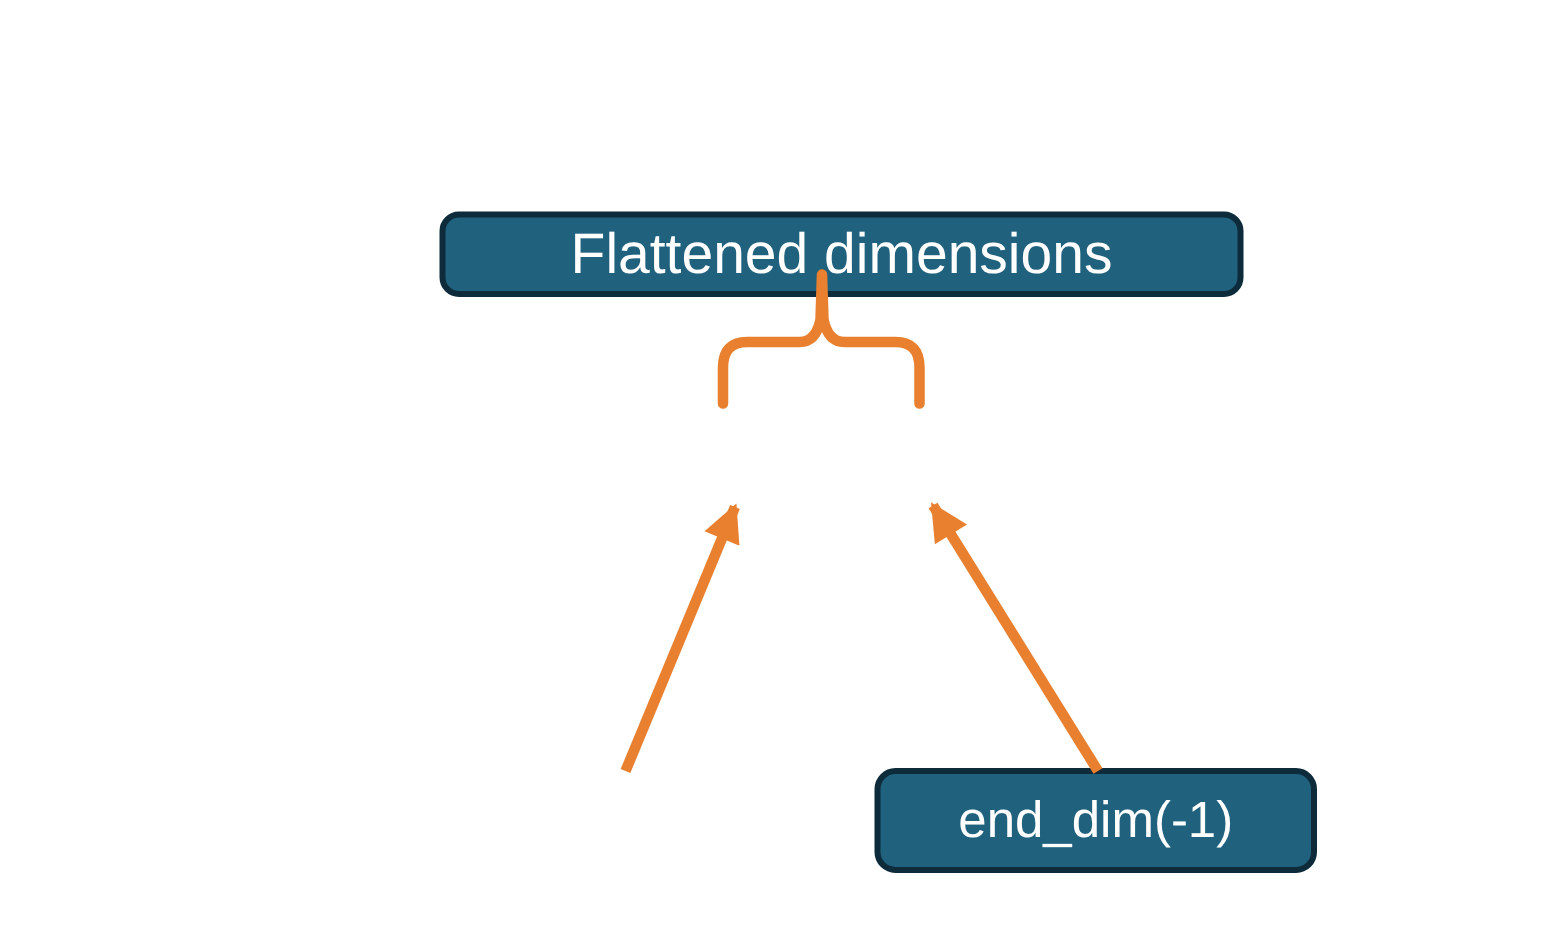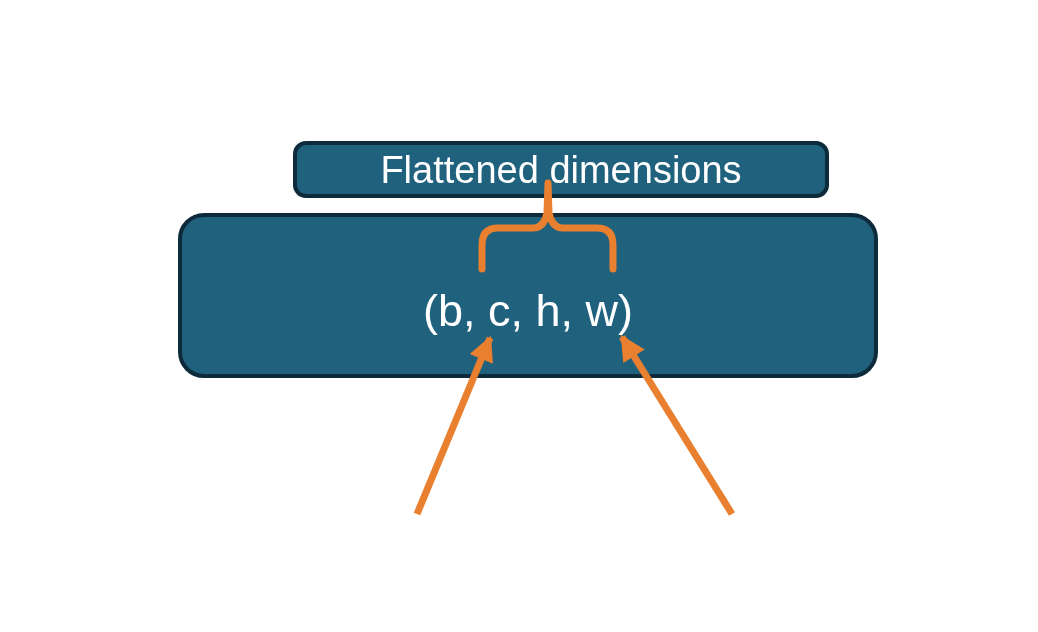--- a/index.html
+++ b/index.html
@@ -96,25 +96,25 @@
 </style>
 </head>
 <body>
 
 <div class="canvas">
 
   <div class="box top-box">
     <span>Flattened dimensions</span>
   </div>
 
-  <div class="box main-box">
-    <span>(b, c, h, w)</span>
-  </div>
 
 
+  <div class="box bottom-right-box">
+    <span>end_dim(-1)</span>
+  </div>
 
   <svg class="connector-layer" viewBox="0 0 1038 632" xmlns="http://www.w3.org/2000/svg">
     <defs>
       <marker id="arrowhead" viewBox="0 0 10 10" refX="9" refY="5" markerWidth="4.6" markerHeight="3.6" orient="auto">
         <path class="arrow-head-fill" d="M 0 0 L 10 5 L 0 10 z"></path>
       </marker>
     </defs>
 
     <path class="connector-stroke" d="M 482 269
              L 482 245

